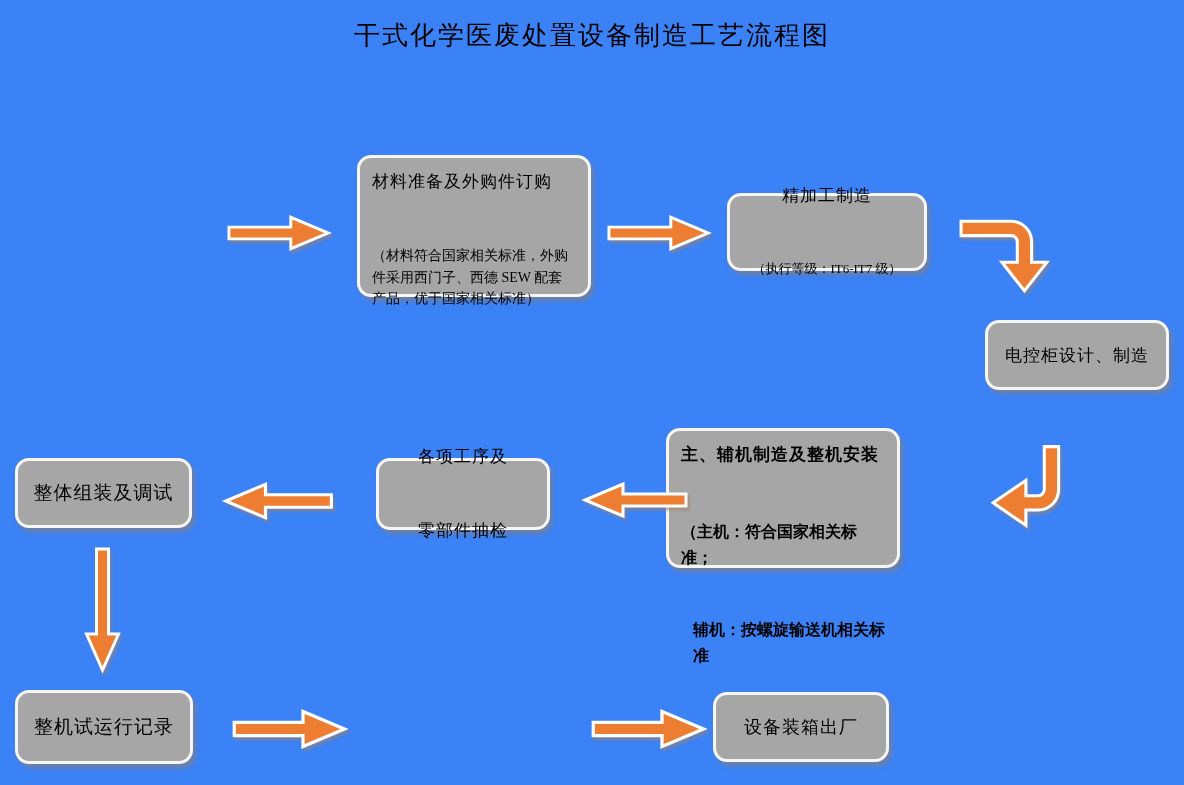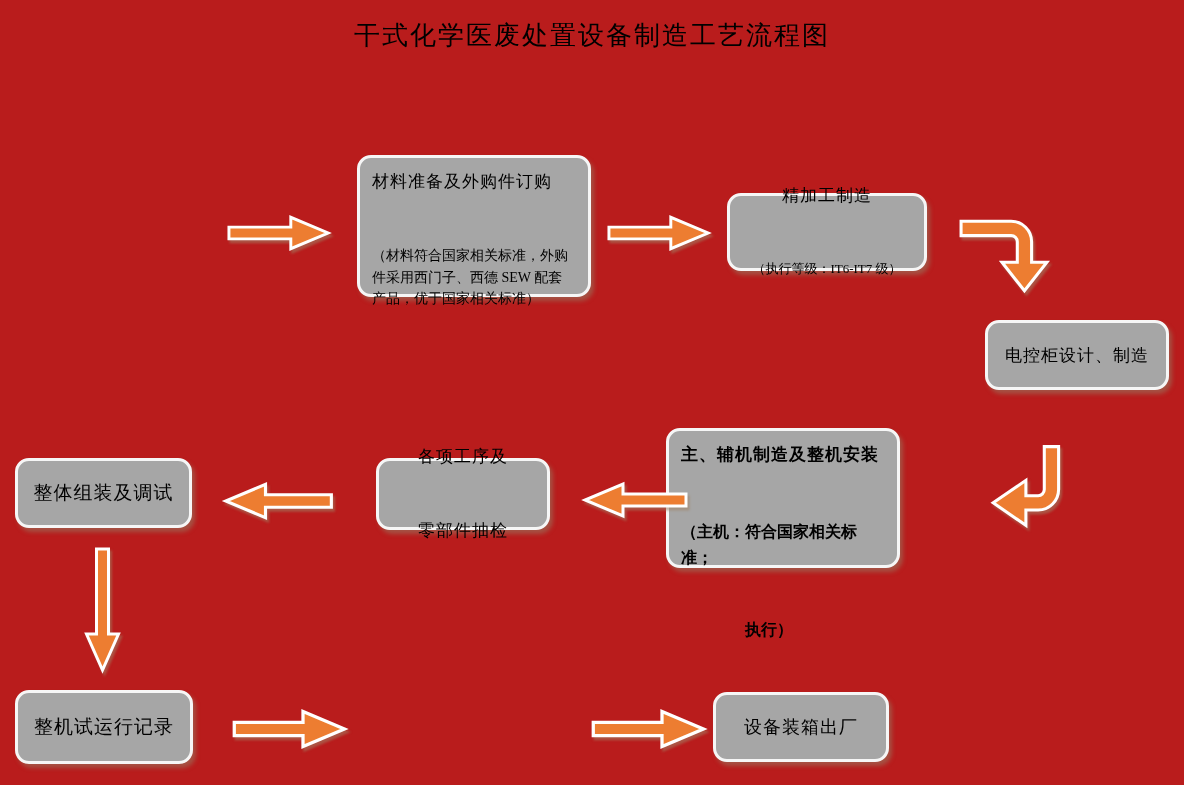--- a/index.html
+++ b/index.html
@@ -1,17 +1,17 @@
 <!DOCTYPE html>
 <html><head>
 <meta charset="utf-8">
 <style>
   html,body{margin:0;padding:0;background:#fff;}
   #canvas{
-    position:relative;width:1184px;height:785px;background:#b91c1c;
+    position:relative;width:1184px;height:785px;background:#3b82f6;
     font-family:"Liberation Serif",serif;color:#000;overflow:hidden;
   }
   .title{
     position:absolute;top:18px;left:0;right:0;text-align:center;
     font-size:26px;letter-spacing:2px;font-weight:400;
   }
   .node{
     position:absolute;box-sizing:border-box;
     background:#a6a6a6;border:3px solid #f6f6f6;border-radius:14px;
     box-shadow:3px 4px 4px rgba(150,125,100,.55);
@@ -103,20 +103,21 @@
 
   <div id="a4" class="arrow">
     <svg viewBox="0 0 90 85">
       <path d="M 58,3 L 72,3 L 72,45 A 20,20 0 0 1 52,65 L 40,65 L 40,80 L 8,58 L 40,36 L 40,51 L 52,51 A 6,6 0 0 0 58,45 Z"></path>
     </svg>
   </div>
 
   <div id="n5" class="node leftalign">
     <span class="ttl">主、辅机制造及整机安装</span>
     <span class="note">（主机：符合国家相关标准；</span>
+    <span class="note ind1">辅机：按螺旋输送机相关标准</span>
     <span class="note ind2">执行）</span>
   </div>
 
   <div id="a5" class="arrow">
     <svg viewBox="0 0 110 44">
       <polygon points="107,16 44,16 44,6 6,22 44,38 44,28 107,28"></polygon>
     </svg>
   </div>
 
   <div id="n6" class="node">

